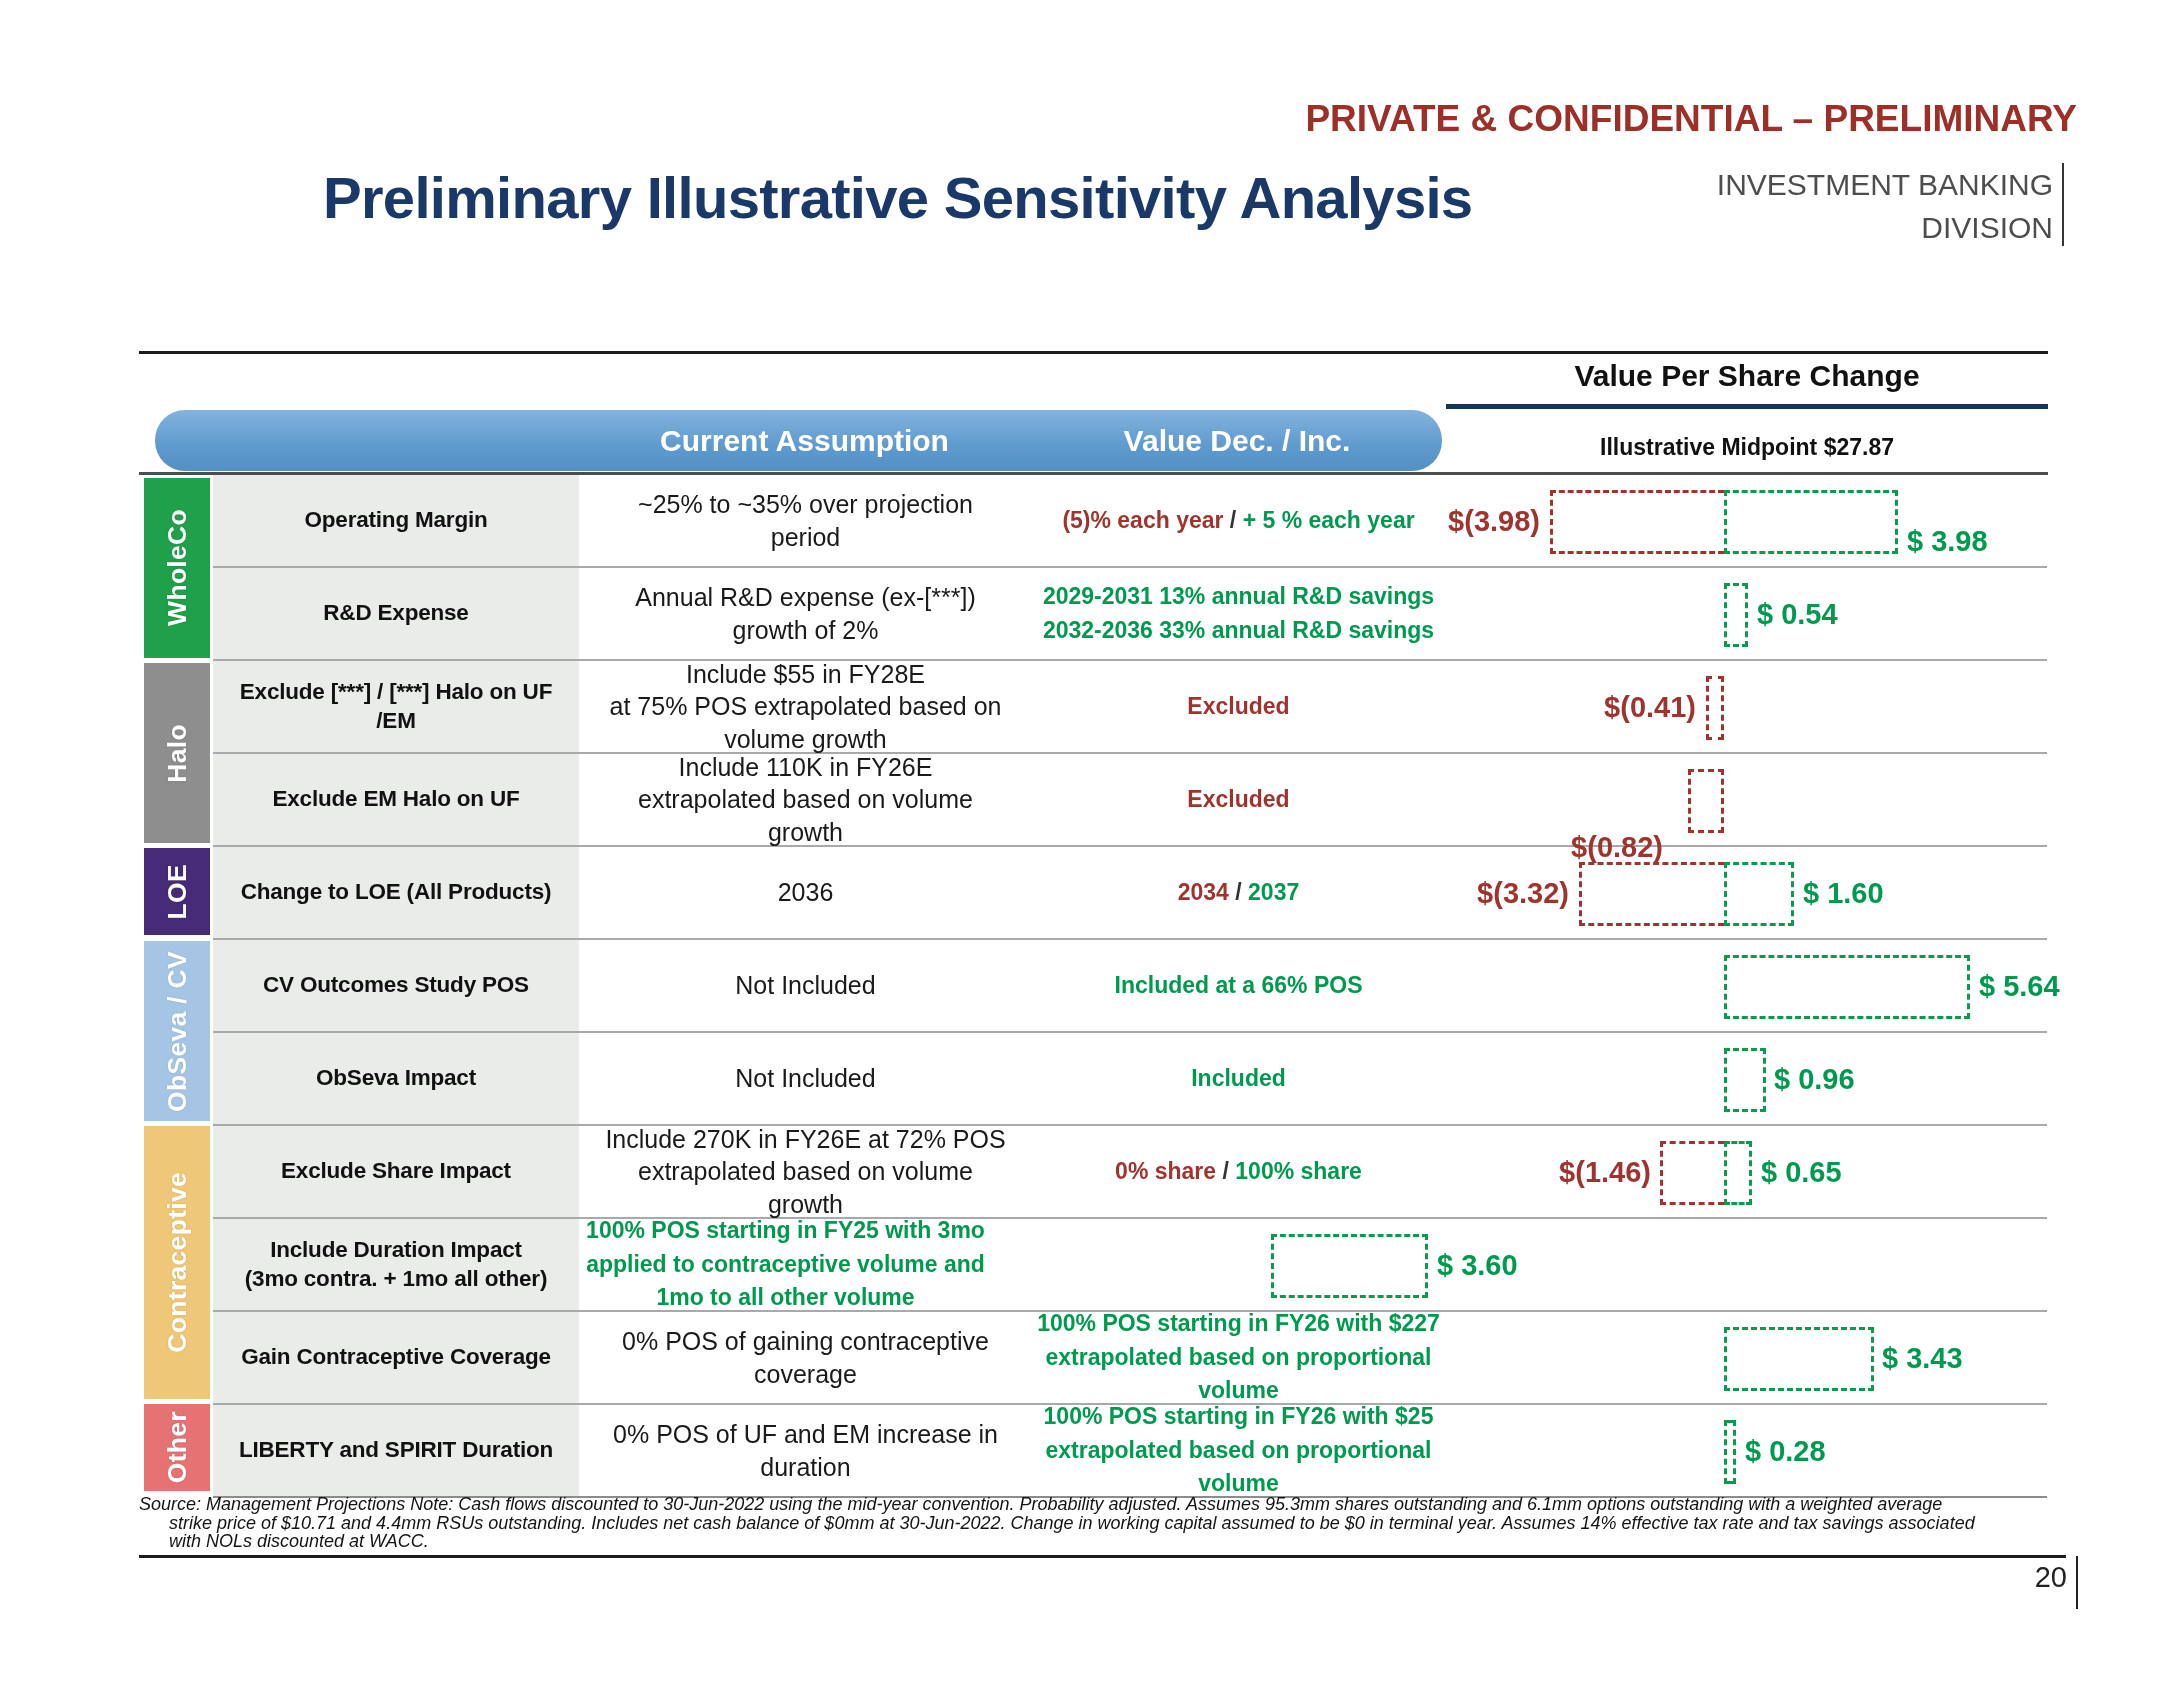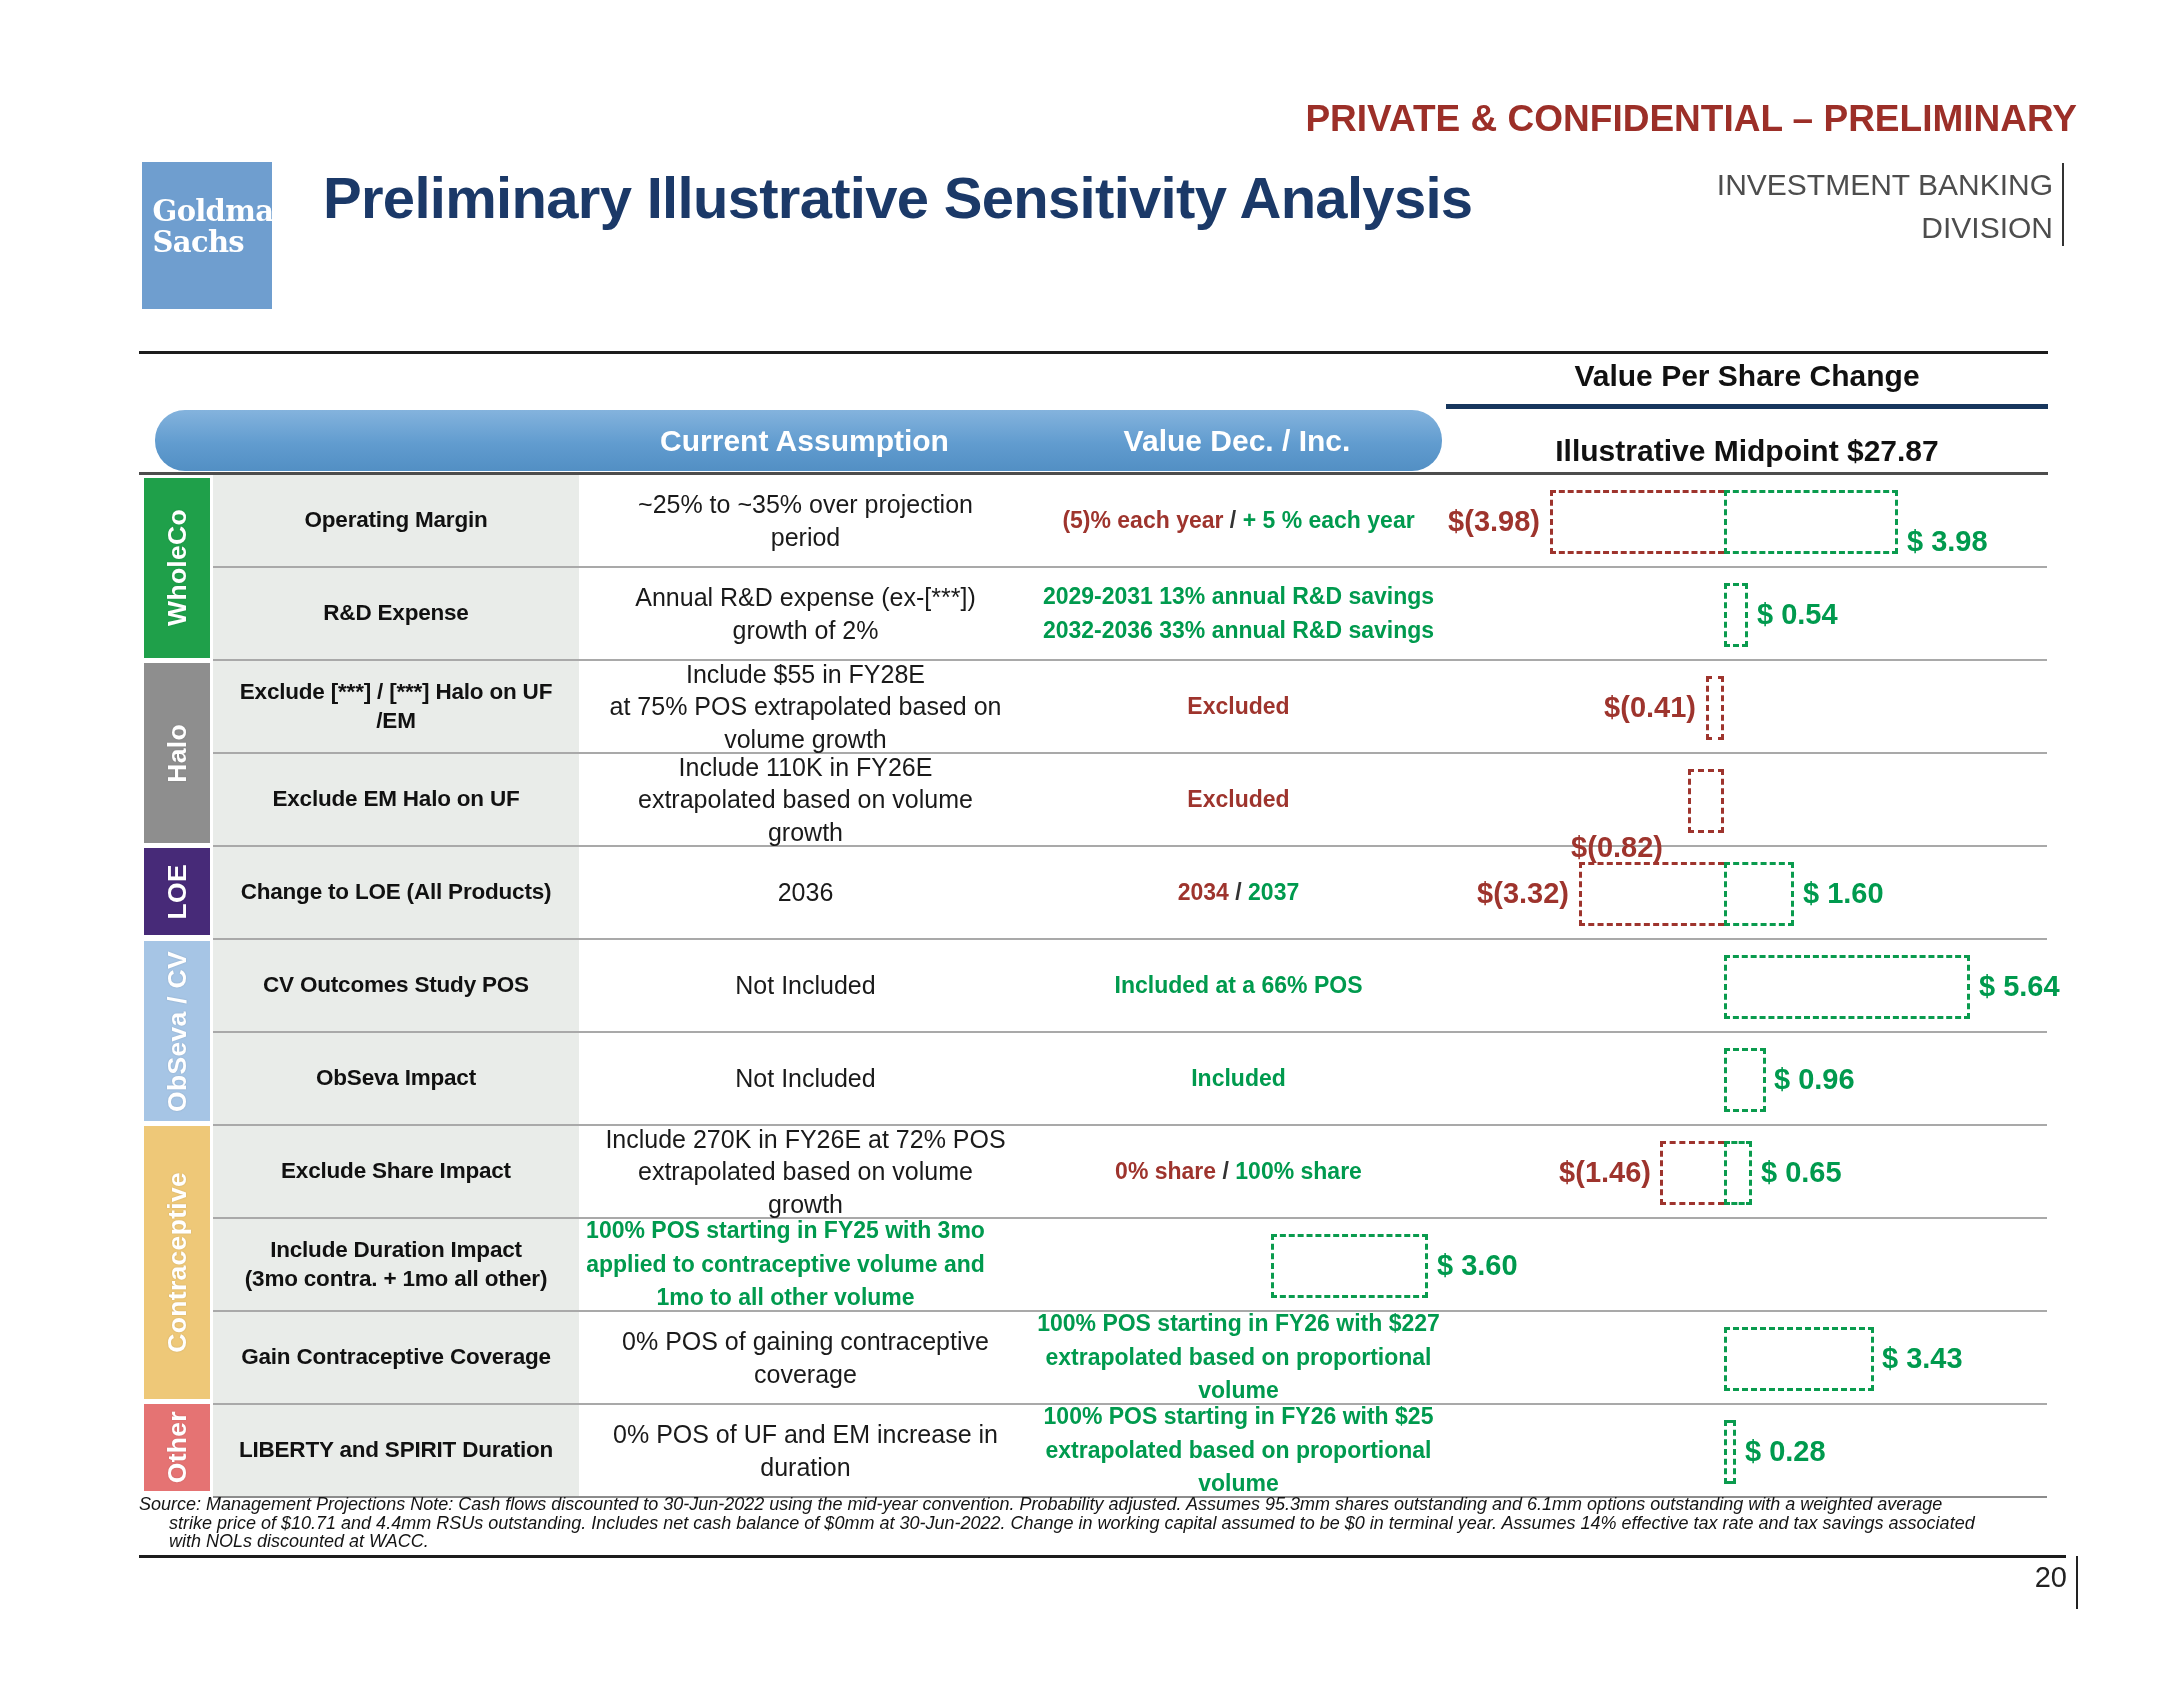--- a/index.html
+++ b/index.html
@@ -25,21 +25,21 @@
   .vps-header{position:absolute;left:1446px;top:359px;width:602px;text-align:center;
               font-size:30px;font-weight:700;color:#111;}
   .navy-rule{position:absolute;left:1446px;top:404px;width:602px;height:4.6px;background:#17365d;}
   .blue-bar{position:absolute;left:155px;top:410px;width:1287px;height:61px;border-radius:30px;
             background:linear-gradient(180deg,#84b3dd 0%,#619ccf 55%,#528fc4 100%);}
   .blue-bar .bar-label{position:absolute;top:0;height:61px;display:flex;align-items:center;
             justify-content:center;color:#ffffff;font-size:30px;font-weight:700;}
   .bar-label.current{left:423px;width:453px;}
   .bar-label.valdec{left:877px;width:410px;}
   .midpoint{position:absolute;left:1446px;top:434px;width:602px;text-align:center;
-            font-size:30px;font-weight:700;color:#111;}
+            font-size:23px;font-weight:700;color:#111;}
   .table-top-rule{position:absolute;left:139px;top:472px;width:1909px;height:2.6px;background:#4d4d4d;}
 
   
   .table{position:absolute;left:144px;top:475px;width:1903px;}
   .row{display:flex;height:93px;box-sizing:border-box;padding-left:69px;}
   .row-inner{display:flex;flex:1;border-bottom:2px solid #a9a9a9;box-sizing:border-box;}
   .row:last-child .row-inner{border-bottom:2.6px solid #8c8c8c;}
   .cell{display:flex;flex-direction:column;align-items:center;justify-content:center;
         box-sizing:border-box;text-align:center;}
   .c-label{width:366px;background:#e9ece9;font-weight:700;font-size:22.5px;letter-spacing:-0.2px;
@@ -75,26 +75,20 @@
   .rule-bottom{position:absolute;left:139px;top:1555px;width:1927px;height:3.3px;background:#1c1c1c;}
   .page-number{position:absolute;left:1998px;top:1561px;width:69px;text-align:right;
                font-size:29px;color:#222;}
   .page-number-bar{position:absolute;left:2076px;top:1556px;width:2px;height:53px;background:#222;}
 </style>
 </head>
 <body>
 
 <div class="page">
 
-  <div class="gs-logo">
-    <div class="gs-logo-text">
-      <div>Goldman</div>
-      <div>Sachs</div>
-    </div>
-  </div>
   <div class="classification">PRIVATE &amp; CONFIDENTIAL – PRELIMINARY</div>
   <div class="slide-title">Preliminary Illustrative Sensitivity Analysis</div>
   <div class="division">
     <div>INVESTMENT BANKING</div>
     <div>DIVISION</div>
   </div>
   <div class="division-bar"></div>
 
   <div class="rule-top"></div>
   <div class="vps-header">Value Per Share Change</div>

